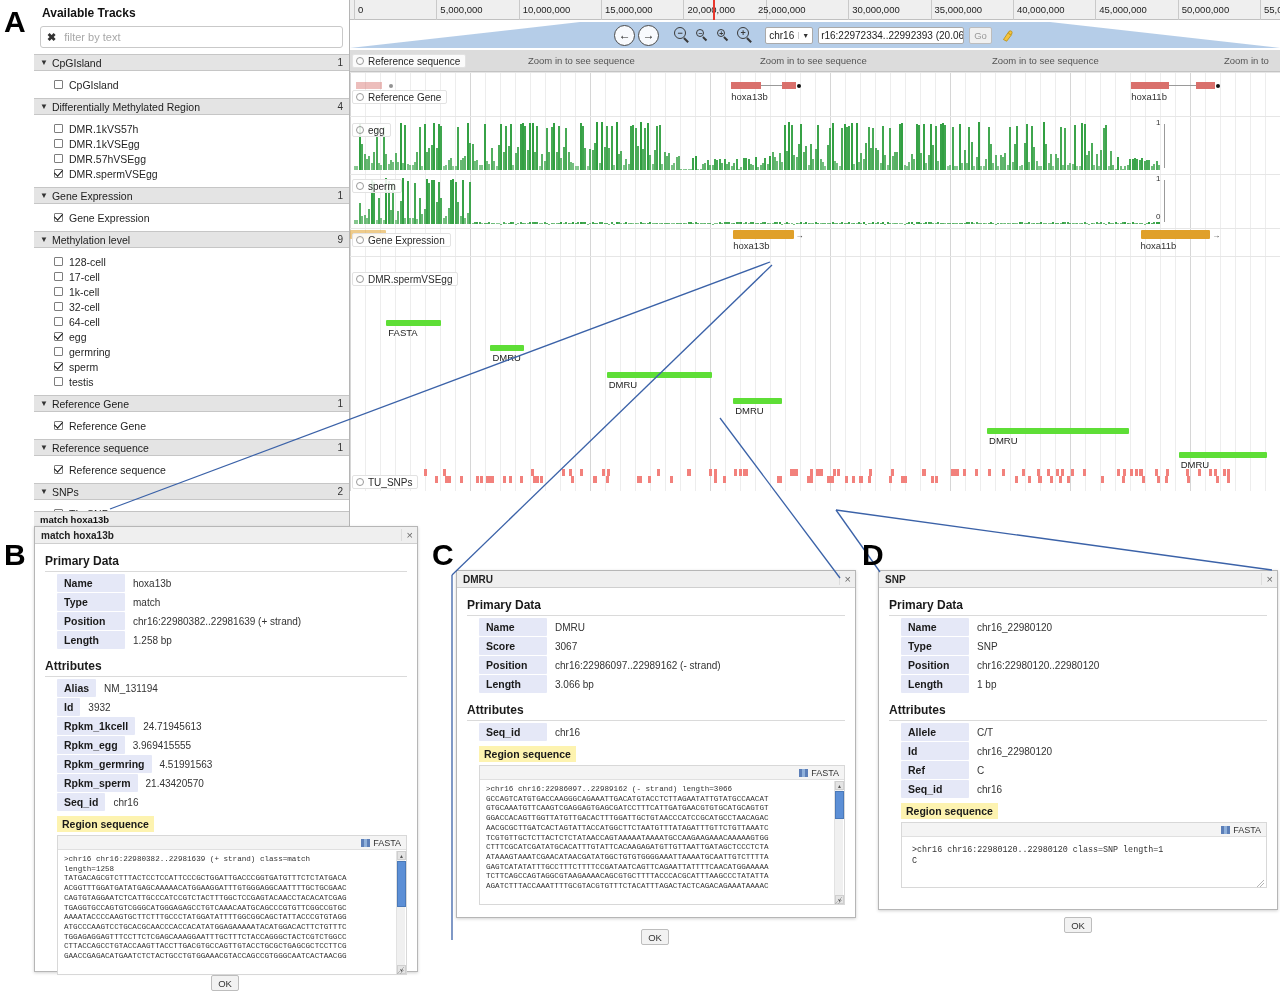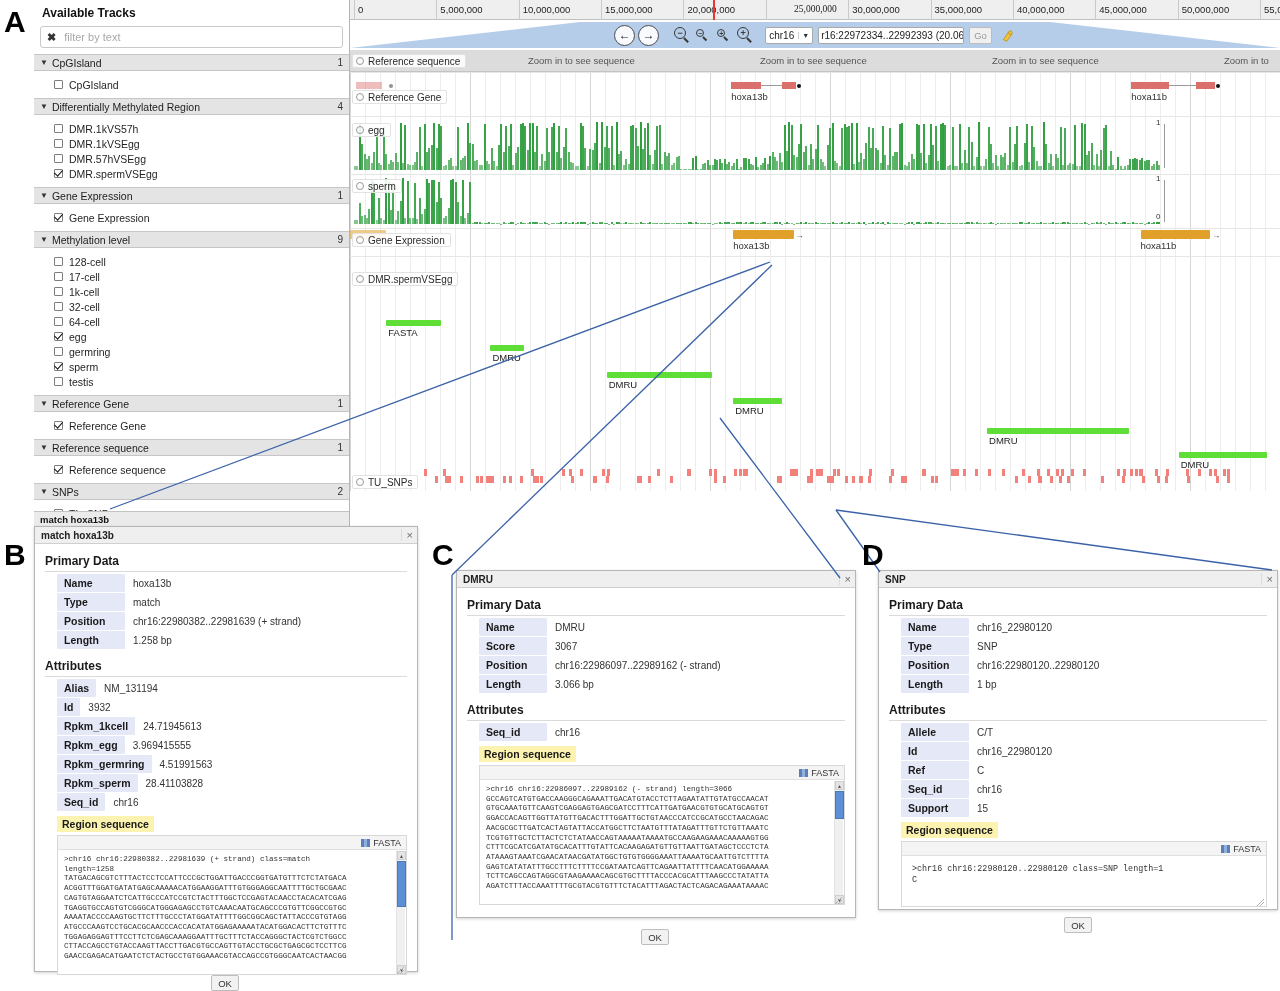--- a/index.html
+++ b/index.html
@@ -436,21 +436,21 @@
       <div class="olabel" style="left: 8px;">0</div>
       <div class="otick" style="left: 86.3636px;"></div>
       <div class="olabel" style="left: 90.3636px;">5,000,000</div>
       <div class="otick" style="left: 168.727px;"></div>
       <div class="olabel" style="left: 172.727px;">10,000,000</div>
       <div class="otick" style="left: 251.091px;"></div>
       <div class="olabel" style="left: 255.091px;">15,000,000</div>
       <div class="otick" style="left: 333.455px;"></div>
       <div class="olabel" style="left: 337.455px;">20,000,000</div>
       <div class="otick" style="left: 415.818px;"></div>
-      <div class="olabel" style="left: 444px; font-family: Liberation Serif, serif;">25,000,000</div>
+      <div class="olabel" style="left: 408px;">25,000,000</div>
       <div class="otick" style="left: 498.182px;"></div>
       <div class="olabel" style="left: 502.182px;">30,000,000</div>
       <div class="otick" style="left: 580.545px;"></div>
       <div class="olabel" style="left: 584.545px;">35,000,000</div>
       <div class="otick" style="left: 662.909px;"></div>
       <div class="olabel" style="left: 666.909px;">40,000,000</div>
       <div class="otick" style="left: 745.273px;"></div>
       <div class="olabel" style="left: 749.273px;">45,000,000</div>
       <div class="otick" style="left: 827.636px;"></div>
       <div class="olabel" style="left: 831.636px;">50,000,000</div>
@@ -1514,21 +1514,21 @@
         <div class="kv auto">
           <span class="k">Rpkm_egg</span>
           <span class="v">3.969415555</span>
         </div>
         <div class="kv auto">
           <span class="k">Rpkm_germring</span>
           <span class="v">4.51991563</span>
         </div>
         <div class="kv auto">
           <span class="k">Rpkm_sperm</span>
-          <span class="v">28.41103828</span>
+          <span class="v">21.43420570</span>
         </div>
         <div class="kv auto">
           <span class="k">Seq_id</span>
           <span class="v">chr16</span>
         </div>
       </div>
     <span class="rs-label">Region sequence</span>
     <div class="seqbox" style="height:140px;">
       <div class="seqbox-head">
         <span class="fasta-ico"></span>
@@ -1660,24 +1660,20 @@
           <span class="v">chr16_22980120</span>
         </div>
         <div class="kv">
           <span class="k" style="min-width: 68px;">Ref</span>
           <span class="v">C</span>
         </div>
         <div class="kv">
           <span class="k" style="min-width: 68px;">Seq_id</span>
           <span class="v">chr16</span>
         </div>
-        <div class="kv">
-          <span class="k" style="min-width: 68px;">Support</span>
-          <span class="v">15</span>
-        </div>
       </div>
     <span class="rs-label">Region sequence</span>
     <div class="seqbox" style="height:66px;">
       <div class="seqbox-head">
         <span class="fasta-ico"></span>
         <span>FASTA</span>
       </div>
       <div class="seqscroll" style="height:51px;">
         <div class="seqtext" style="height:51px;font-size:8.4px;padding:8px 10px;">&gt;chr16 chr16:22980120..22980120 class=SNP length=1
 C</div>

